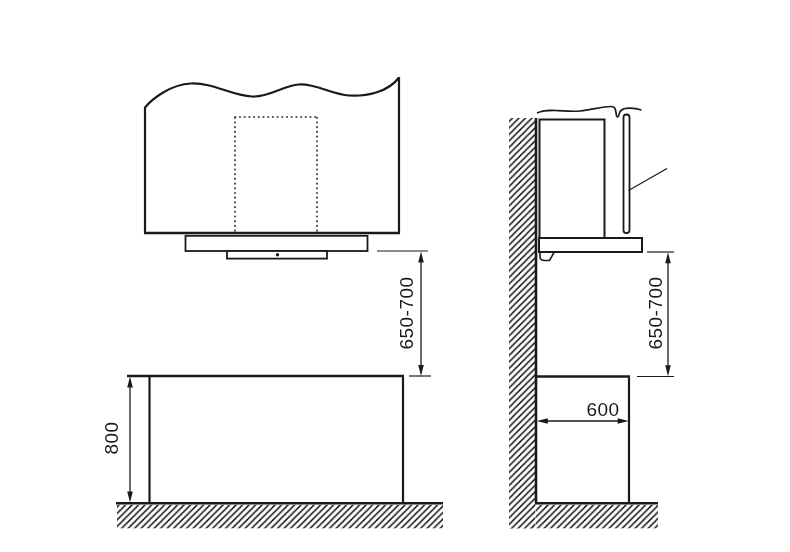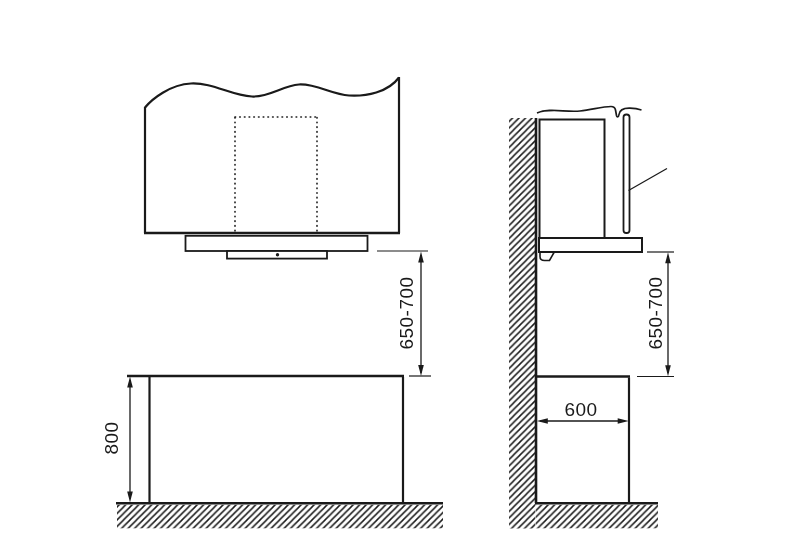--- a/index.html
+++ b/index.html
@@ -140,15 +140,15 @@
       </g>
     </g>
   </svg>
 
   <div class="dim-label rot" style="left:406px; top:313px;">650-700</div>
 
   <div class="dim-label rot" style="left:111px; top:438px;">800</div>
 
   <div class="dim-label rot" style="left:655px; top:313px;">650-700</div>
 
-  <div class="dim-label" style="left:581px; top:409px;">600</div>
+  <div class="dim-label" style="left:603px; top:409px;">600</div>
 
 </div>
 
 </body></html>

